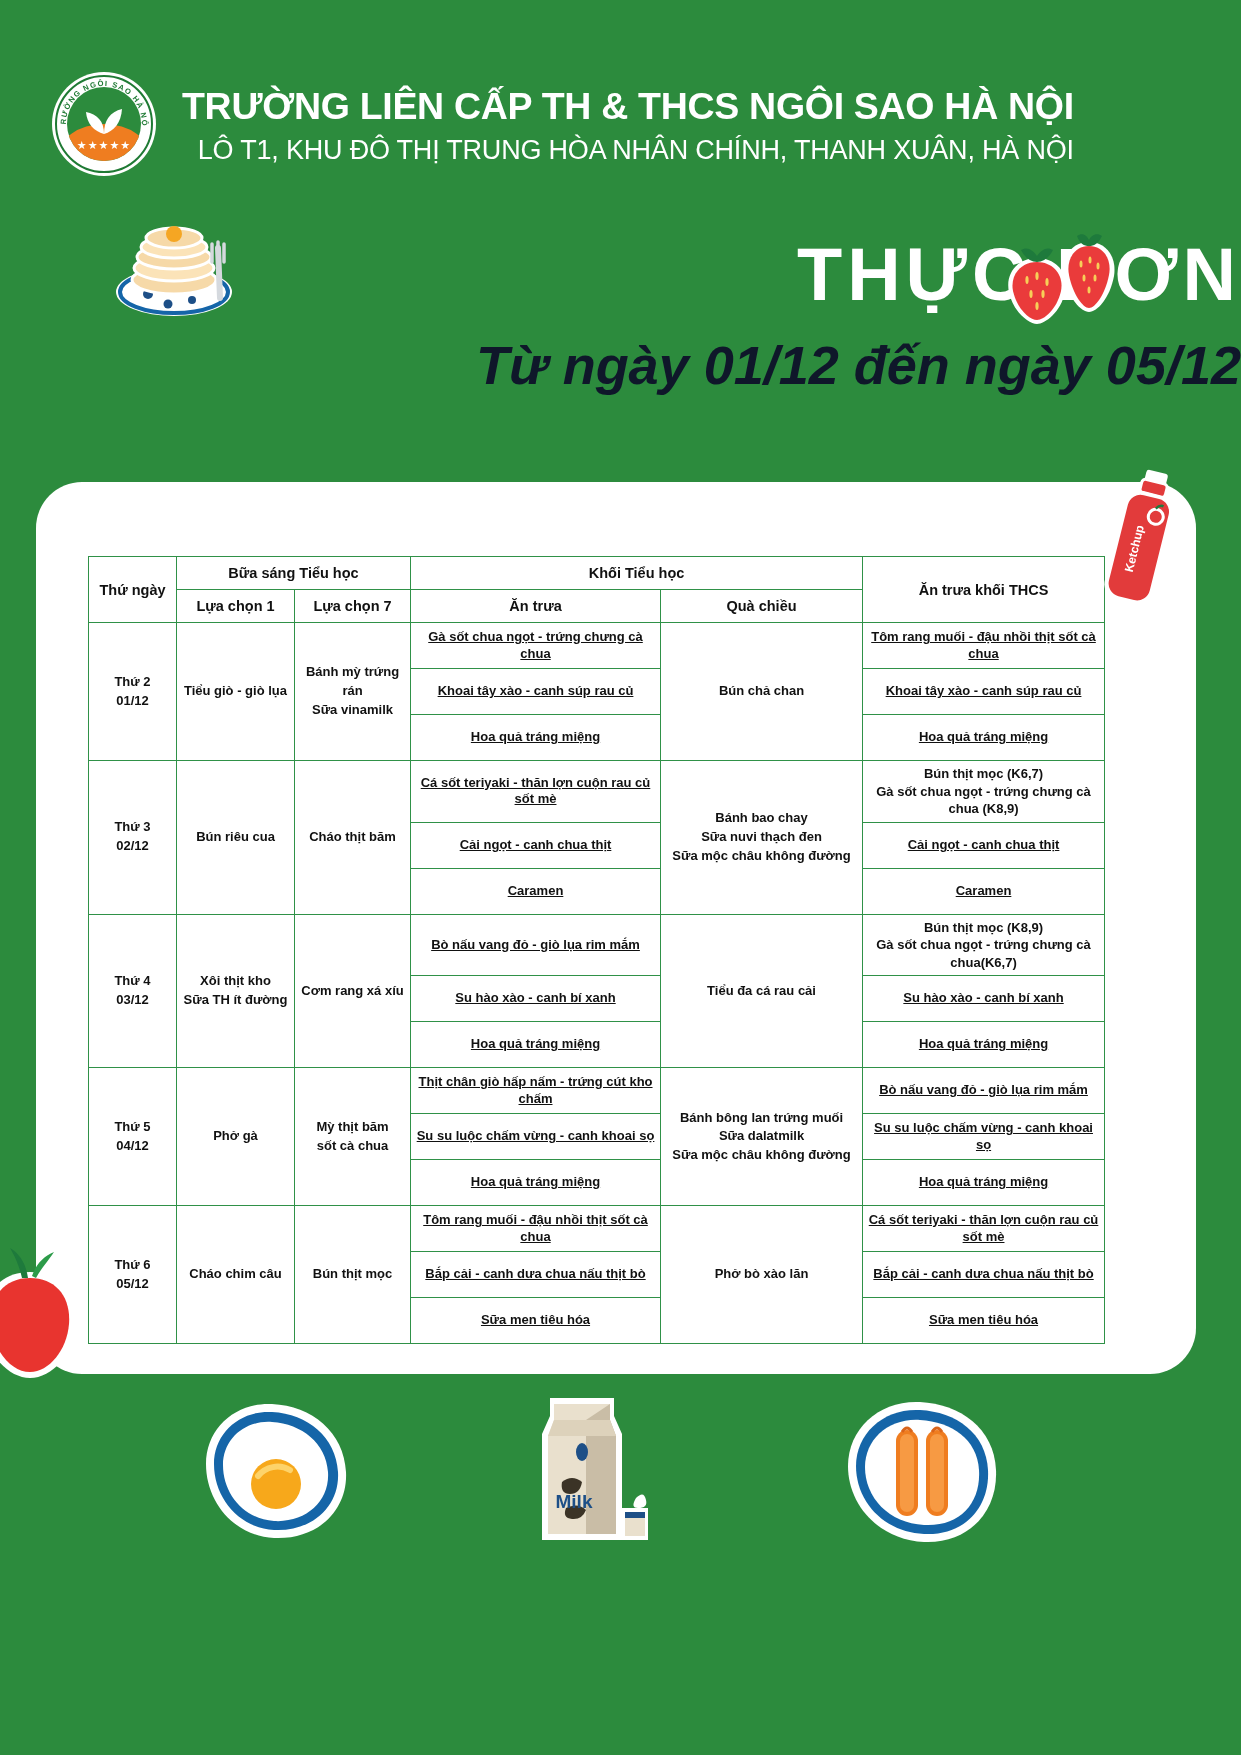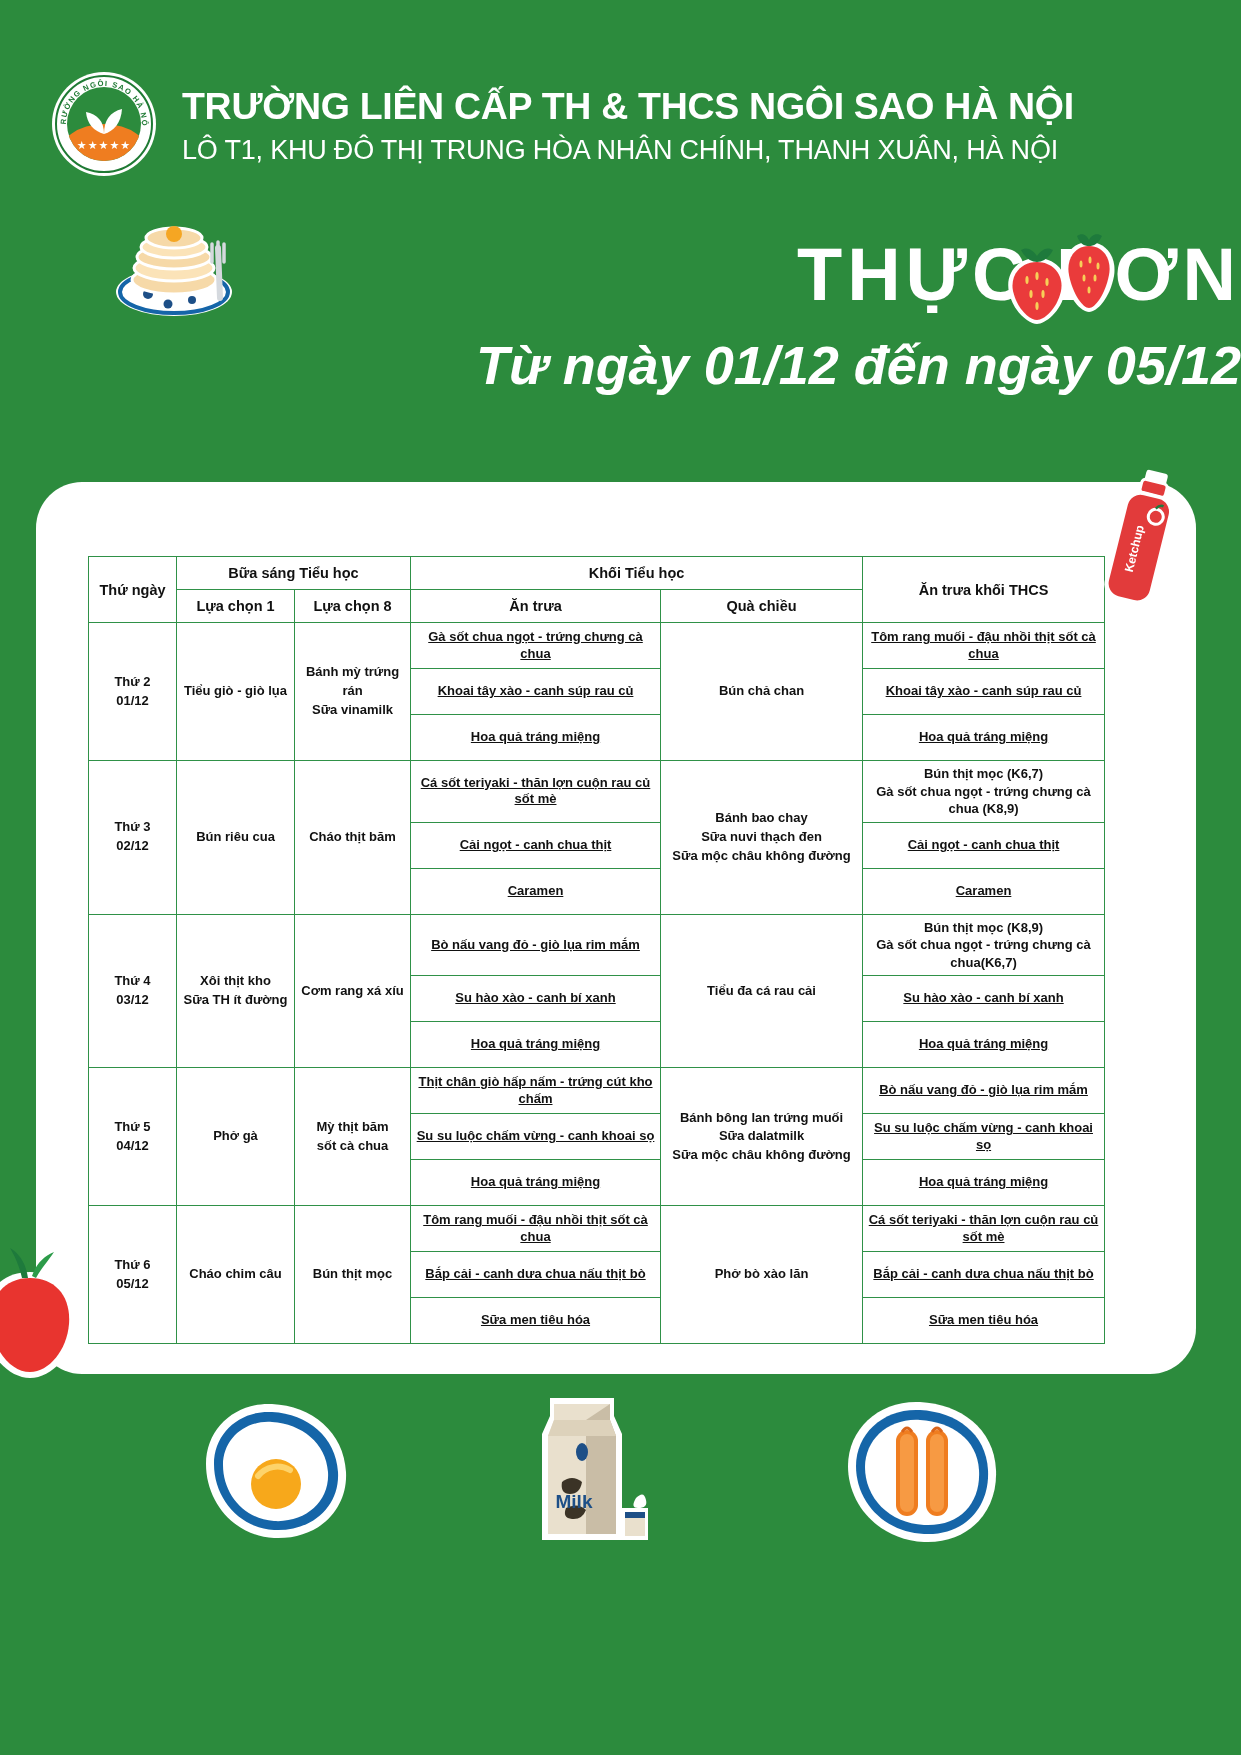--- a/index.html
+++ b/index.html
@@ -86,39 +86,40 @@
     white-space: nowrap;
   }
   .school-addr {
     color: #ffffff;
     font-size: 27px;
     font-weight: 500;
     letter-spacing: -0.2px;
     line-height: 1.2;
     margin-top: 6px;
     white-space: nowrap;
+    text-align: right;
   }
 
   
   .title-zone {
     position: relative;
     margin-top: 26px;
     height: 230px;
     text-align: right;
   }
   .menu-title {
     color: #ffffff;
     font-size: 74px;
     font-weight: bold;
     letter-spacing: 5px;
     padding-top: 36px;
     line-height: 1;
   }
   .menu-range {
-    color: #ffffff;
+    color: #0f172a;
     font-size: 54px;
     font-weight: bold;
     font-style: italic;
     letter-spacing: 0px;
     margin-top: 26px;
     line-height: 1;
   }
 
   
   .deco-pancake {
@@ -332,21 +333,21 @@
     </colgroup>
     <thead>
       <tr>
         <th rowspan="2">Thứ ngày</th>
         <th colspan="2">Bữa sáng Tiểu học</th>
         <th colspan="2">Khối Tiểu học</th>
         <th rowspan="2">Ăn trưa khối THCS</th>
       </tr>
       <tr>
         <th>Lựa chọn 1</th>
-        <th>Lựa chọn 8</th>
+        <th>Lựa chọn 7</th>
         <th>Ăn trưa</th>
         <th>Quà chiều</th>
       </tr>
     </thead>
     <tbody id="menu-body">
         <tr>
           <td rowspan="3" class="day-cell">Thứ 2<br>01/12</td>
           <td rowspan="3" class="sidecell">Tiểu giò - giò lụa</td>
           <td rowspan="3" class="sidecell">Bánh mỳ trứng rán<br>Sữa vinamilk</td>
           <td class="dish">Gà sốt chua ngọt - trứng chưng cà chua</td>

